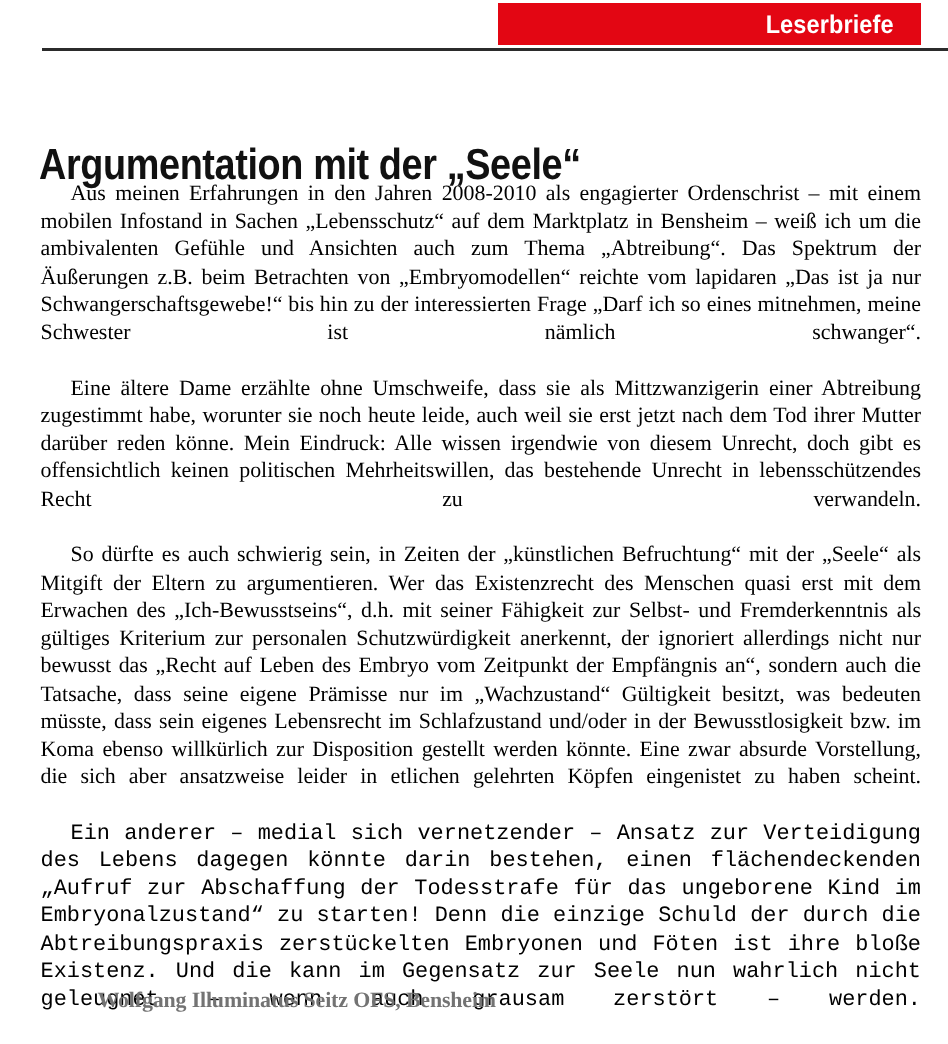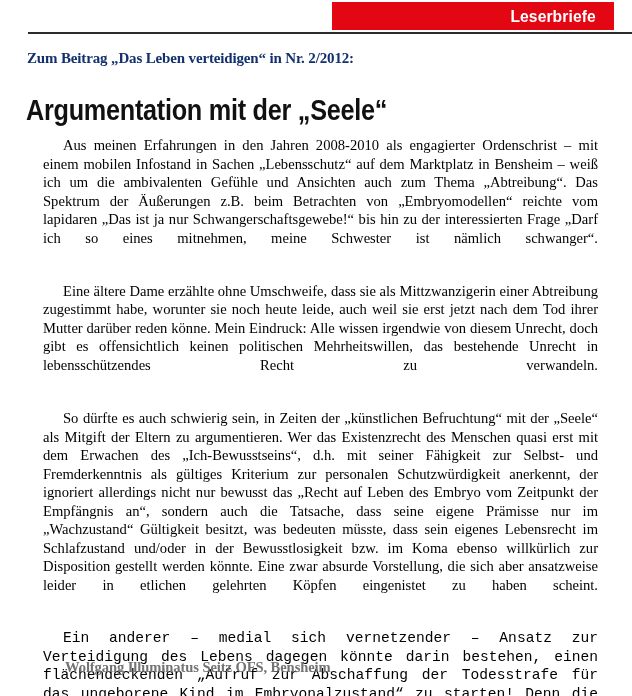--- a/index.html
+++ b/index.html
@@ -101,21 +101,21 @@
     font-family: "Liberation Serif", "DejaVu Serif", serif;
     font-size: 14.6px;
     line-height: 18.55px;
     text-align: justify;
     text-justify: inter-word;
     color: #000000;
     hyphens: manual;
   }
 
   .article-body p {
-    margin: 16px;
+    margin: 0;
     text-indent: 20px;
     text-align: justify;
   }
 
   .article-body p:last-of-type {
     text-align: justify;
     font-family: Liberation Mono, monospace;
   }
 
   
@@ -144,21 +144,20 @@
 
 <div class="page">
 
   <div class="masthead">
     <div class="section-banner">
       <span class="section-banner-label">Leserbriefe</span>
     </div>
     <div class="masthead-rule"></div>
   </div>
 
-  <div class="kicker">Zum Beitrag „Das Leben verteidigen“ in Nr. 2/2012:</div>
 
   <h1 class="headline">Argumentation mit der „Seele“</h1>
 
   <div class="article-body">
     <p>Aus meinen Erfahrungen in den Jahren 2008-2010 als engagierter Ordenschrist – mit einem mobilen Infostand in Sachen „Lebensschutz“ auf dem Marktplatz in Bensheim – weiß ich um die ambivalenten Gefühle und Ansichten auch zum Thema „Abtreibung“. Das Spektrum der Äußerungen z.B. beim Betrachten von „Embryomodellen“ reichte vom lapidaren „Das ist ja nur Schwangerschaftsgewebe!“ bis hin zu der interessierten Frage „Darf ich so eines mitnehmen, meine Schwester ist nämlich schwanger“.</p>
     <p>Eine ältere Dame erzählte ohne Umschweife, dass sie als Mittzwanzigerin einer Abtreibung zugestimmt habe, worunter sie noch heute leide, auch weil sie erst jetzt nach dem Tod ihrer Mutter darüber reden könne. Mein Eindruck: Alle wissen irgendwie von diesem Unrecht, doch gibt es offensichtlich keinen politischen Mehrheitswillen, das bestehende Unrecht in lebensschützendes Recht zu verwandeln.</p>
     <p>So dürfte es auch schwierig sein, in Zeiten der „künstlichen Befruchtung“ mit der „Seele“ als Mitgift der Eltern zu argumentieren. Wer das Existenzrecht des Menschen quasi erst mit dem Erwachen des „Ich-Bewusstseins“, d.h. mit seiner Fähigkeit zur Selbst- und Fremderkenntnis als gültiges Kriterium zur personalen Schutzwürdigkeit anerkennt, der ignoriert allerdings nicht nur bewusst das „Recht auf Leben des Embryo vom Zeitpunkt der Empfängnis an“, sondern auch die Tatsache, dass seine eigene Prämisse nur im „Wachzustand“ Gültigkeit besitzt, was bedeuten müsste, dass sein eigenes Lebensrecht im Schlafzustand und/oder in der Bewusstlosigkeit bzw. im Koma ebenso willkürlich zur Disposition gestellt werden könnte. Eine zwar absurde Vorstellung, die sich aber ansatzweise leider in etlichen gelehrten Köpfen eingenistet zu haben scheint.</p>
     <p>Ein anderer – medial sich vernetzender – Ansatz zur Verteidigung des Lebens dagegen könnte darin bestehen, einen flächendeckenden „Aufruf zur Abschaffung der Todesstrafe für das ungeborene Kind im Embryonalzustand“ zu starten! Denn die einzige Schuld der durch die Abtreibungspraxis zerstückelten Embryonen und Föten ist ihre bloße Existenz. Und die kann im Gegensatz zur Seele nun wahrlich nicht geleugnet – wenn auch grausam zerstört – werden.</p>
   </div>
 

